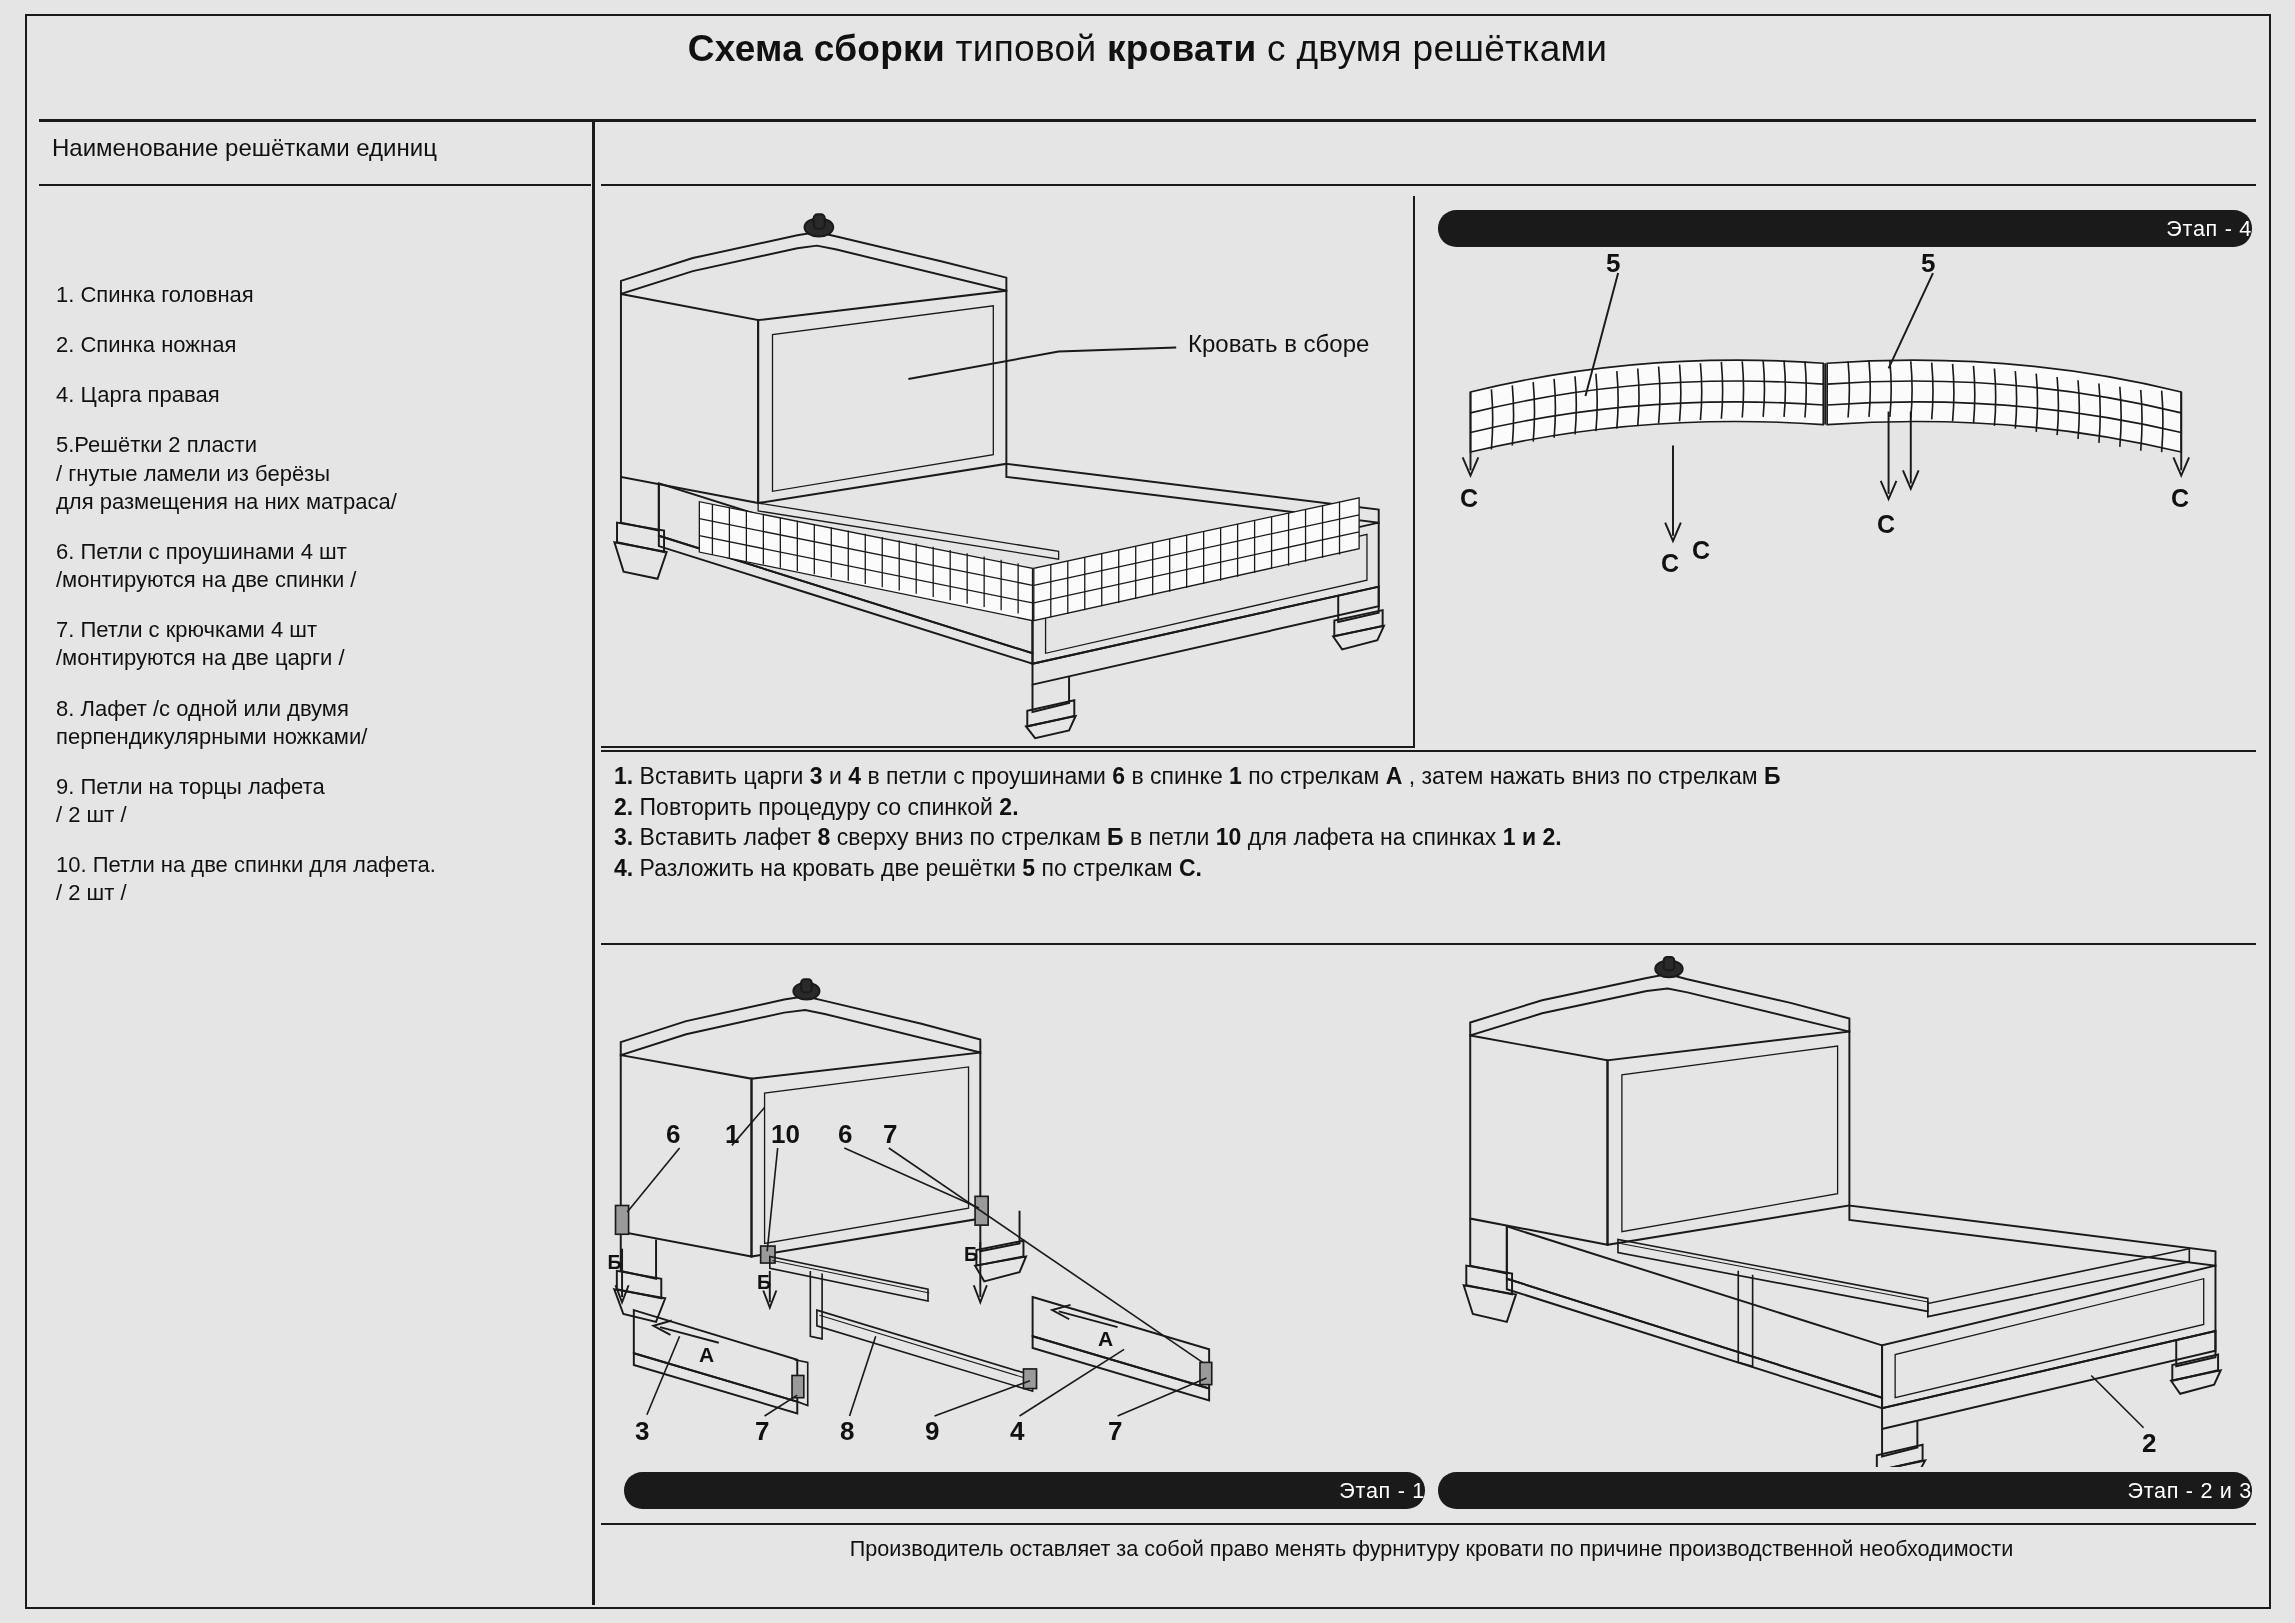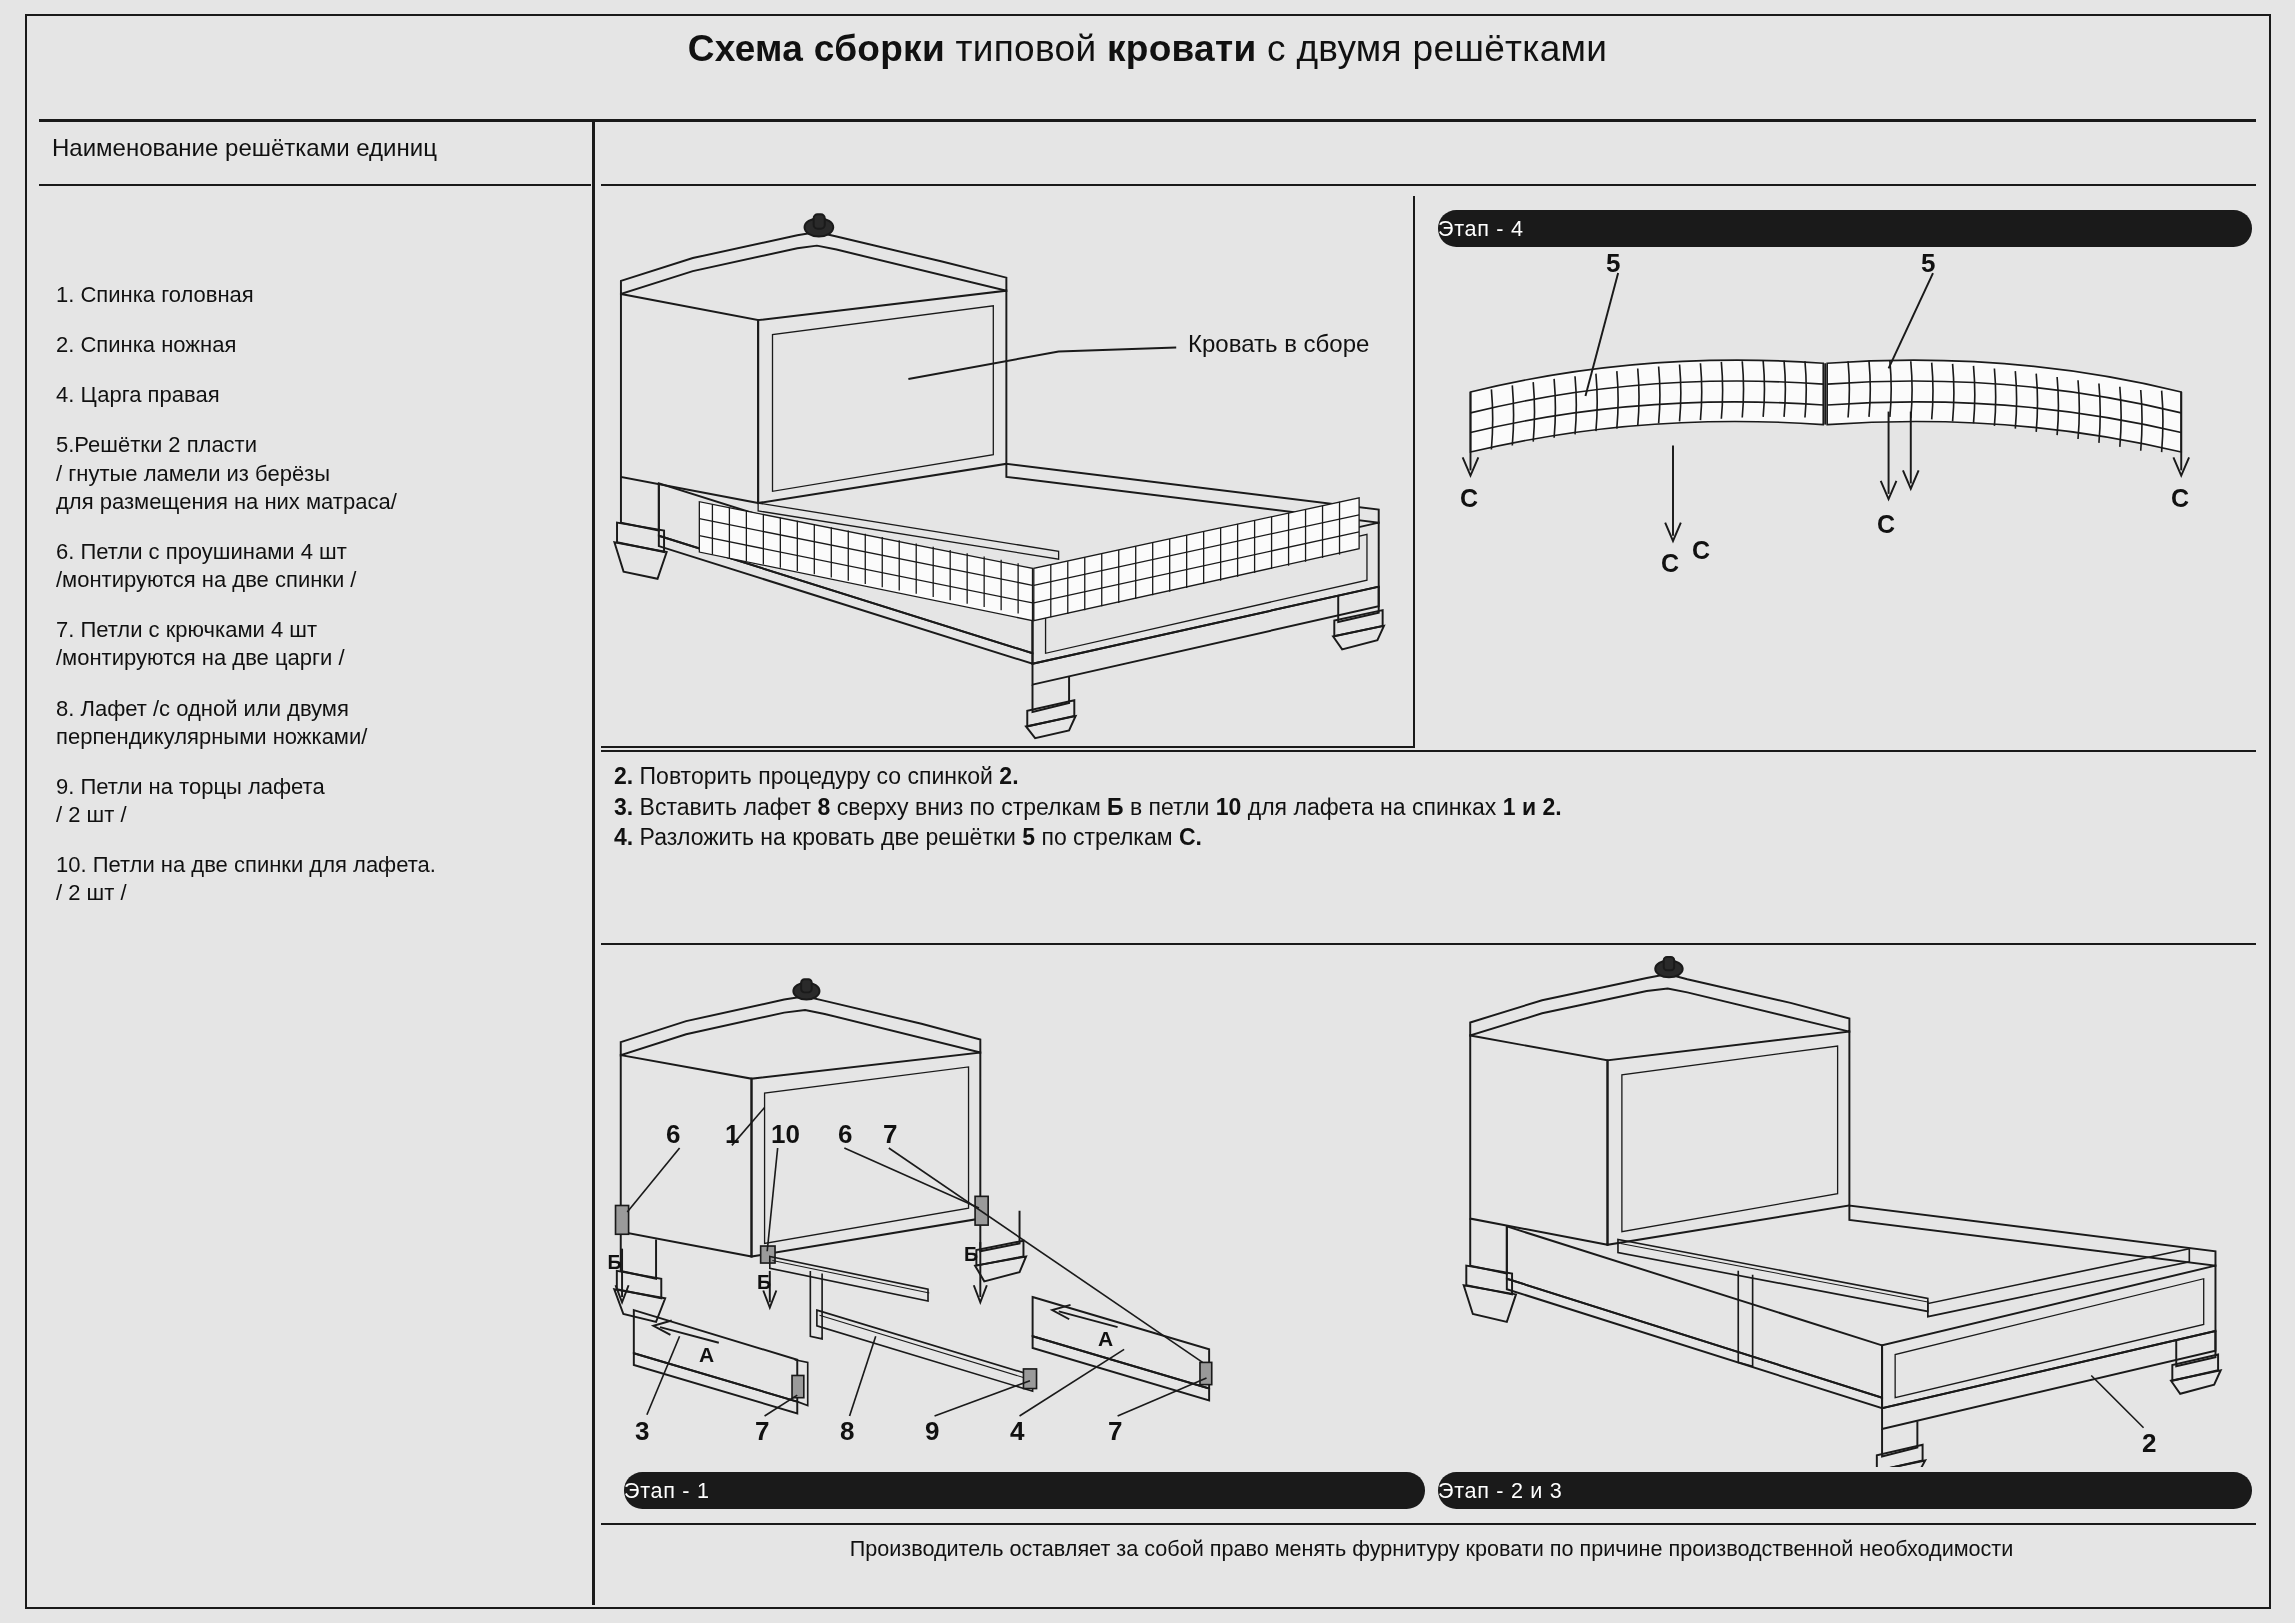--- a/index.html
+++ b/index.html
@@ -132,21 +132,21 @@
     height: 552px;
   }
 
   
   .stage-pill {
     position: absolute;
     background: #1a1a1a;
     color: #ffffff;
     border-radius: 18.3px;
     font-size: 21.6px;
-    text-align: left;
+    text-align: right;
     line-height: 37px;
     height: 37px;
     letter-spacing: 0.7px;
   }
   #pill-stage4 { left: 1438px; top: 210px; width: 814px; }
   #pill-stage1 { left: 624px; top: 1472px; width: 801px; }
   #pill-stage23 { left: 1438px; top: 1472px; width: 814px; }
 
   
   .instructions {
@@ -430,20 +430,23 @@
     <div class="letter-label" style="left:29px; top:288px;">С</div>
     <div class="letter-label" style="left:230px; top:353px;">С</div>
     <div class="letter-label" style="left:261px; top:340px;">С</div>
     <div class="letter-label" style="left:446px; top:314px;">С</div>
     <div class="letter-label" style="left:740px; top:288px;">С</div>
   </div>
 
   <div class="hrule-instr-top"></div>
   <div class="instructions">
     <div>
+      <b>1.</b> Вставить царги <b>3</b> и <b>4</b> в петли с проушинами <b>6</b> в спинке <b>1</b> по стрелкам <b>А</b> , затем нажать вниз по стрелкам <b>Б</b>
+    </div>
+    <div>
       <b>2.</b> Повторить процедуру со спинкой <b>2.</b>
     </div>
     <div>
       <b>3.</b> Вставить лафет <b>8</b> сверху вниз по стрелкам <b>Б</b> в петли <b>10</b> для лафета на спинках <b>1 и 2.</b>
     </div>
     <div>
       <b>4.</b> Разложить на кровать две решётки <b>5</b>  по стрелкам <b>С.</b>
     </div>
   </div>
   <div class="hrule-instr-bottom"></div>

